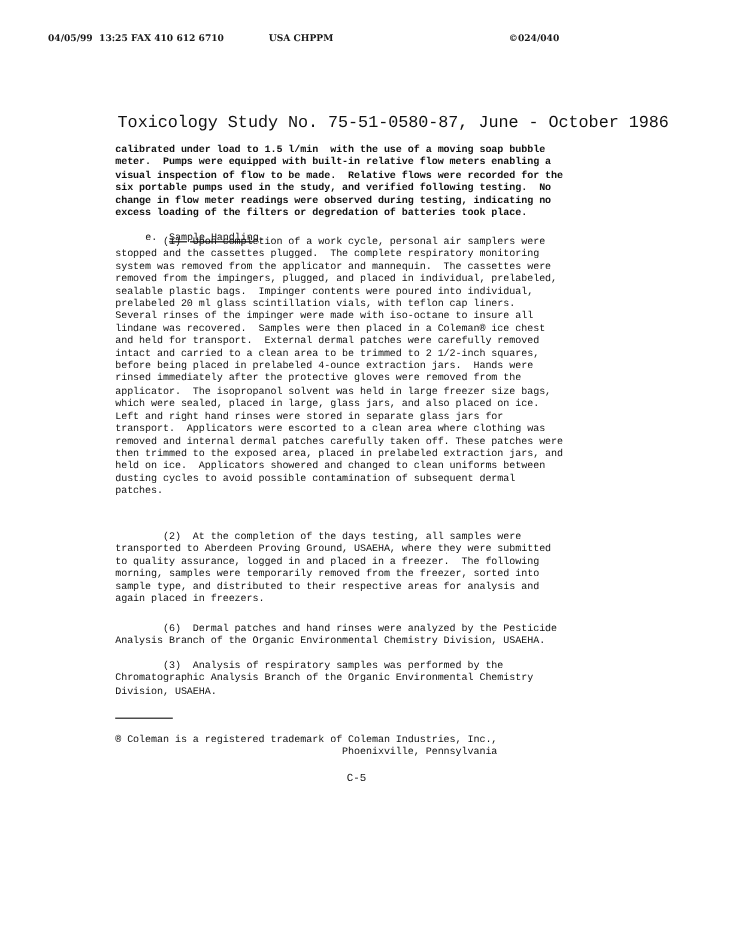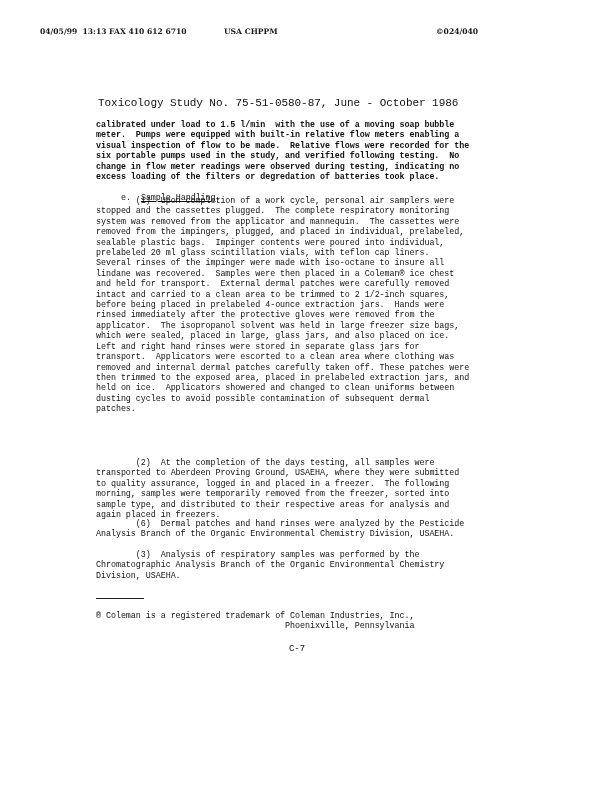--- a/index.html
+++ b/index.html
@@ -2,42 +2,42 @@
 <html><head>
   <meta charset="utf-8">
   <style>
     html, body { margin:0; padding:0; background:#ffffff; }
     body { width:611px; height:792px; position:relative; overflow:hidden; color:#111; }
     .fax-header { position:absolute; top:27px; left:0; width:611px; height:14px;
       font-family:"DejaVu Serif", serif; font-weight:bold; font-size:7.6px; color:#1a1a1a; }
     .fax-header span { position:absolute; top:0; white-space:pre; }
     .fh-left { left:40px; }
     .fh-mid { left:224px; }
-    .fh-right { left:436px; }
+    .fh-right { left:424px; }
     .page { position:absolute; left:96px; top:0; width:440px;
       font-family:"Liberation Mono", monospace; font-size:8.4px; line-height:10.4px; color:#111;
       letter-spacing:-0.05px; }
-    .title { position:absolute; top:98px; left:2px; font-size:11px; white-space:pre; }
+    .title { position:absolute; top:98px; left:2px; font-size:14px; white-space:pre; }
     .block { position:absolute; left:0; white-space:pre; }
     .p1 { top:120px;font-weight:bold; }
     .sec-e { top:193px; left:25px; }
     .sec-e u { text-decoration:underline; }
     .p2 { top:196px; }
-    .p3 { top:458px; }
+    .p3 { top:442px; }
     .p4 { top:519px; }
     .p5 { top:550px; }
     .rule { position:absolute; top:598px; left:0; width:48px; height:1px; background:#222; }
     .foot { top:611px;text-align:right; }
     .pagenum { position:absolute; top:644px; left:193px; font-size:9px; }
   </style>
 </head>
 <body>
 
 <div class="fax-header">
-  <span class="fh-left">04/05/99  13:13 FAX 410 612 6710</span>
+  <span class="fh-left">04/05/99  13:25 FAX 410 612 6710</span>
   <span class="fh-mid">USA CHPPM</span>
   <span class="fh-right">©024/040</span>
 </div>
 
 <div class="page">
   <div class="title">Toxicology Study No. 75-51-0580-87, June - October 1986</div>
 
   <div class="block p1">calibrated under load to 1.5 l/min  with the use of a moving soap bubble
 meter.  Pumps were equipped with built-in relative flow meters enabling a
 visual inspection of flow to be made.  Relative flows were recorded for the
@@ -77,14 +77,14 @@
   <div class="block p4">        (6)  Dermal patches and hand rinses were analyzed by the Pesticide
 Analysis Branch of the Organic Environmental Chemistry Division, USAEHA.</div>
   <div class="block p5">        (3)  Analysis of respiratory samples was performed by the
 Chromatographic Analysis Branch of the Organic Environmental Chemistry
 Division, USAEHA.</div>
 
   <div class="rule"></div>
   <div class="block foot">® Coleman is a registered trademark of Coleman Industries, Inc.,
 Phoenixville, Pennsylvania</div>
 
-  <div class="pagenum">C-7</div>
+  <div class="pagenum">C-5</div>
 </div>
 
 </body></html>

